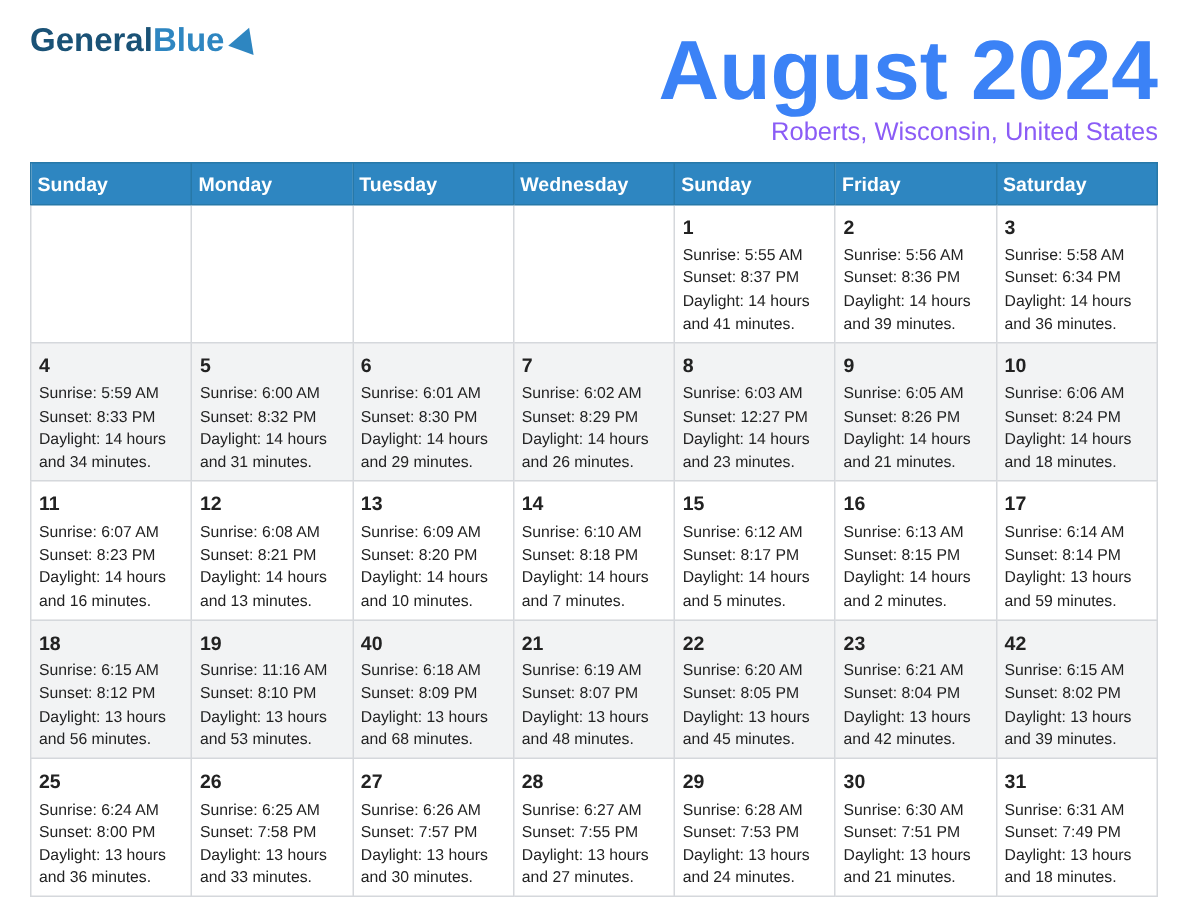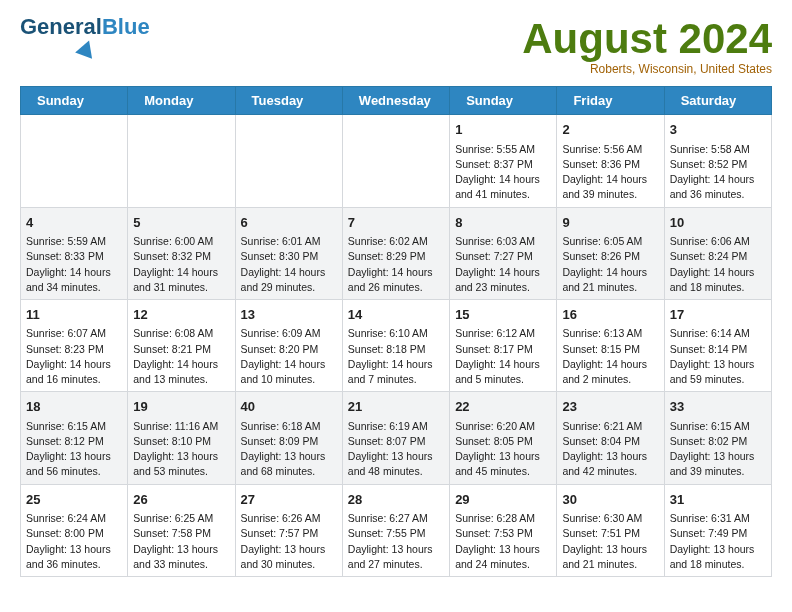--- a/index.html
+++ b/index.html
@@ -31,42 +31,42 @@
       color: #1a5276;
       line-height: 1;
     }
     .logo-text span {
       color: #2e86c1;
     }
     .title-block {
       text-align: right;
     }
     .main-title {
-      font-size: 42px;
+      font-size: 56px;
       font-weight: bold;
-      color: #4d7c0f;
+      color: #3b82f6;
       line-height: 1.1;
     }
     .subtitle {
-      font-size: 12px;
-      color: #a16207;
+      font-size: 17px;
+      color: #8b5cf6;
     }
     table {
       width: 100%;
       border-collapse: collapse;
       table-layout: fixed;
     }
     thead tr {
       background: #2e86c1;
     }
     thead th {
       color: #fff;
       font-size: 13px;
       font-weight: bold;
-      padding: 6px 16px;
+      padding: 6px 4px;
       text-align: left;
       border: 1px solid #2778a8;
     }
     tbody tr {
       height: 88px;
     }
     tbody tr:nth-child(even) {
       background: #f2f3f4;
     }
     tbody tr:nth-child(odd) {
@@ -91,21 +91,21 @@
       line-height: 1.45;
       color: #222;
     }
   </style>
 </head>
 <body>
 
 <div class="page">
   <div class="header">
     <div class="logo">
-      <div style="display:flex;align-items:center;flex-direction:column;">
+      <div style="display:flex;align-items:center;">
         <span class="logo-text">
           <span style="color:#1a5276">General</span><span style="color:#2e86c1">Blue</span>
         </span>
         <svg width="22" height="22" viewBox="0 0 22 22" style="margin-left:2px;">
           <polygon points="11,2 20,18 2,18" fill="#2e86c1" transform="rotate(20,11,11)"></polygon>
         </svg>
       </div>
     </div>
     <div class="title-block">
       <div class="main-title">August 2024</div>
@@ -141,21 +141,21 @@
           <td>
             <span class="day-num">2</span>
             <div class="cell-content">Sunrise: 5:56 AM</div>
             <div class="cell-content">Sunset: 8:36 PM</div>
             <div class="cell-content">Daylight: 14 hours</div>
             <div class="cell-content">and 39 minutes.</div>
           </td>
           <td>
             <span class="day-num">3</span>
             <div class="cell-content">Sunrise: 5:58 AM</div>
-            <div class="cell-content">Sunset: 8:52 PM</div>
+            <div class="cell-content">Sunset: 6:34 PM</div>
             <div class="cell-content">Daylight: 14 hours</div>
             <div class="cell-content">and 36 minutes.</div>
           </td>
         </tr>
         <tr>
           <td>
             <span class="day-num">4</span>
             <div class="cell-content">Sunrise: 5:59 AM</div>
             <div class="cell-content">Sunset: 8:33 PM</div>
             <div class="cell-content">Daylight: 14 hours</div>
@@ -178,21 +178,21 @@
           <td>
             <span class="day-num">7</span>
             <div class="cell-content">Sunrise: 6:02 AM</div>
             <div class="cell-content">Sunset: 8:29 PM</div>
             <div class="cell-content">Daylight: 14 hours</div>
             <div class="cell-content">and 26 minutes.</div>
           </td>
           <td>
             <span class="day-num">8</span>
             <div class="cell-content">Sunrise: 6:03 AM</div>
-            <div class="cell-content">Sunset: 7:27 PM</div>
+            <div class="cell-content">Sunset: 12:27 PM</div>
             <div class="cell-content">Daylight: 14 hours</div>
             <div class="cell-content">and 23 minutes.</div>
           </td>
           <td>
             <span class="day-num">9</span>
             <div class="cell-content">Sunrise: 6:05 AM</div>
             <div class="cell-content">Sunset: 8:26 PM</div>
             <div class="cell-content">Daylight: 14 hours</div>
             <div class="cell-content">and 21 minutes.</div>
           </td>
@@ -292,21 +292,21 @@
             <div class="cell-content">and 45 minutes.</div>
           </td>
           <td>
             <span class="day-num">23</span>
             <div class="cell-content">Sunrise: 6:21 AM</div>
             <div class="cell-content">Sunset: 8:04 PM</div>
             <div class="cell-content">Daylight: 13 hours</div>
             <div class="cell-content">and 42 minutes.</div>
           </td>
           <td>
-            <span class="day-num">33</span>
+            <span class="day-num">42</span>
             <div class="cell-content">Sunrise: 6:15 AM</div>
             <div class="cell-content">Sunset: 8:02 PM</div>
             <div class="cell-content">Daylight: 13 hours</div>
             <div class="cell-content">and 39 minutes.</div>
           </td>
         </tr>
         <tr>
           <td>
             <span class="day-num">25</span>
             <div class="cell-content">Sunrise: 6:24 AM</div>

